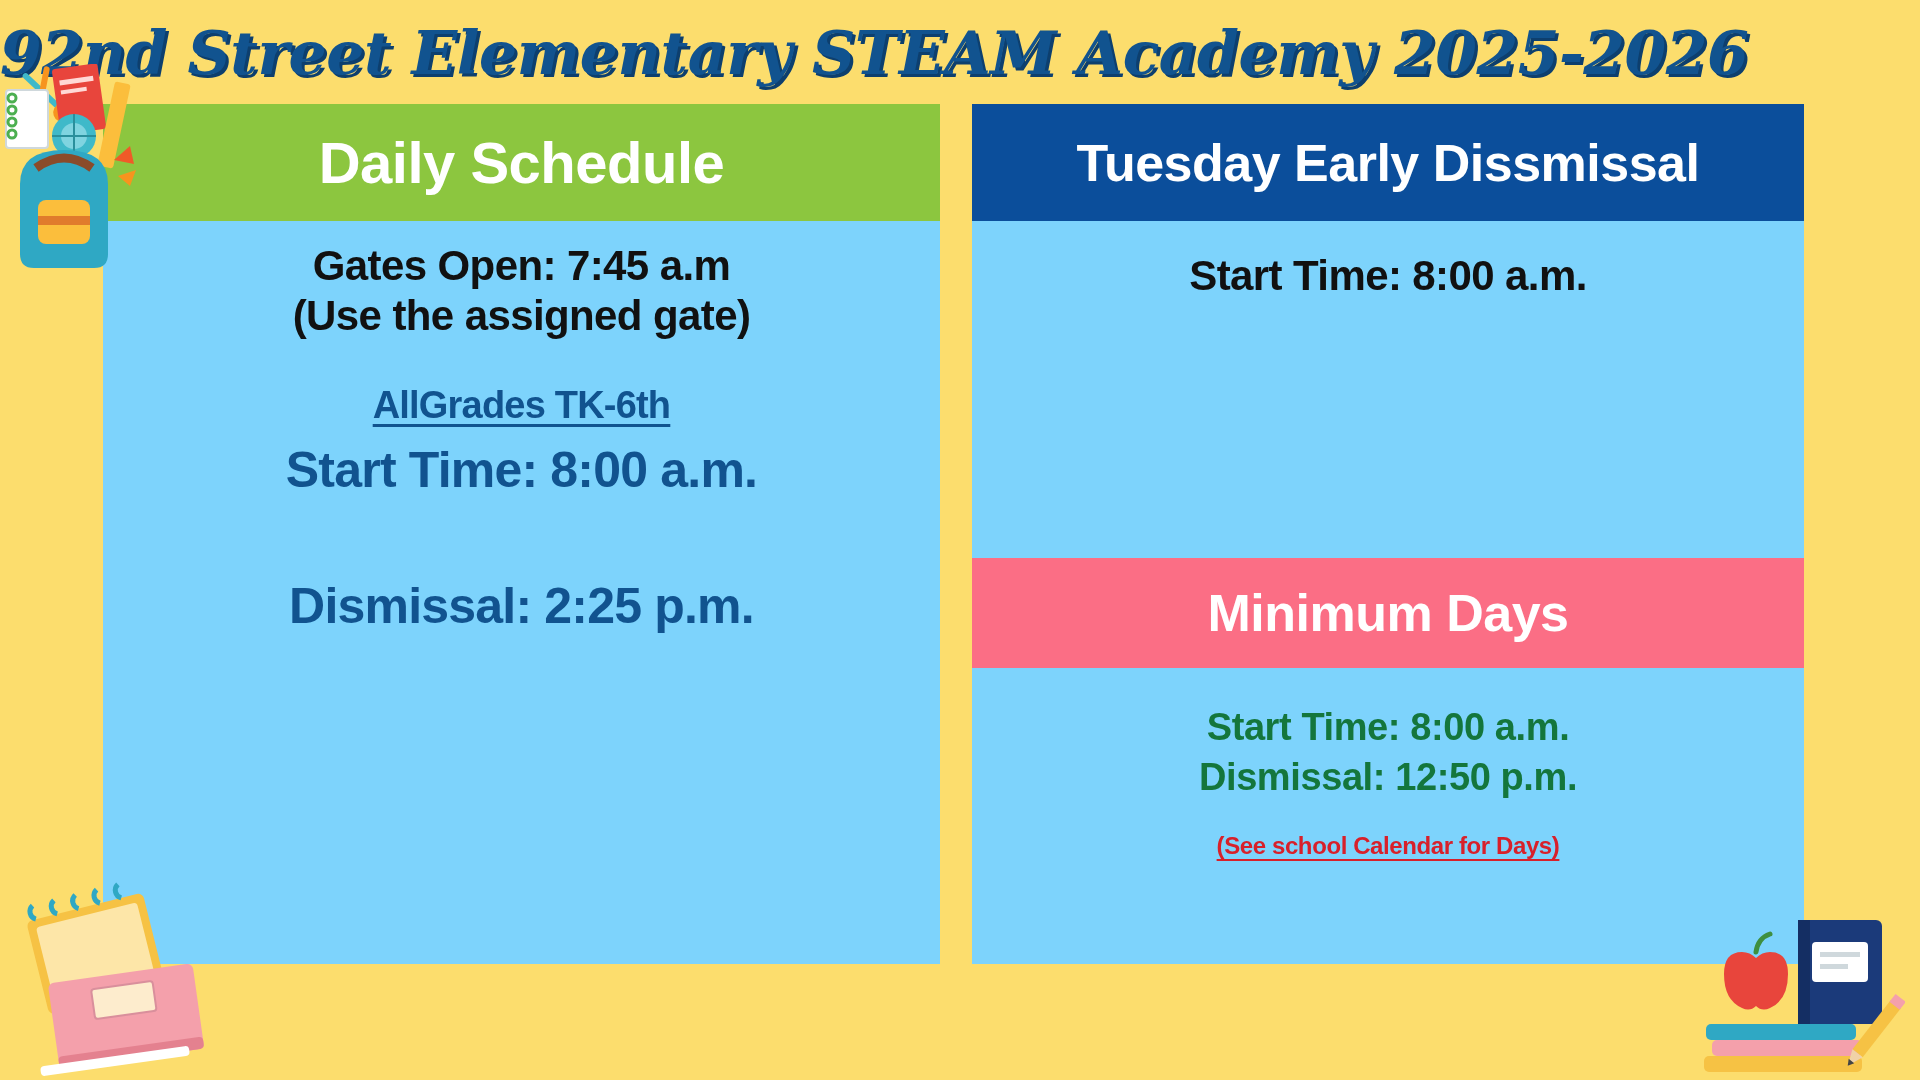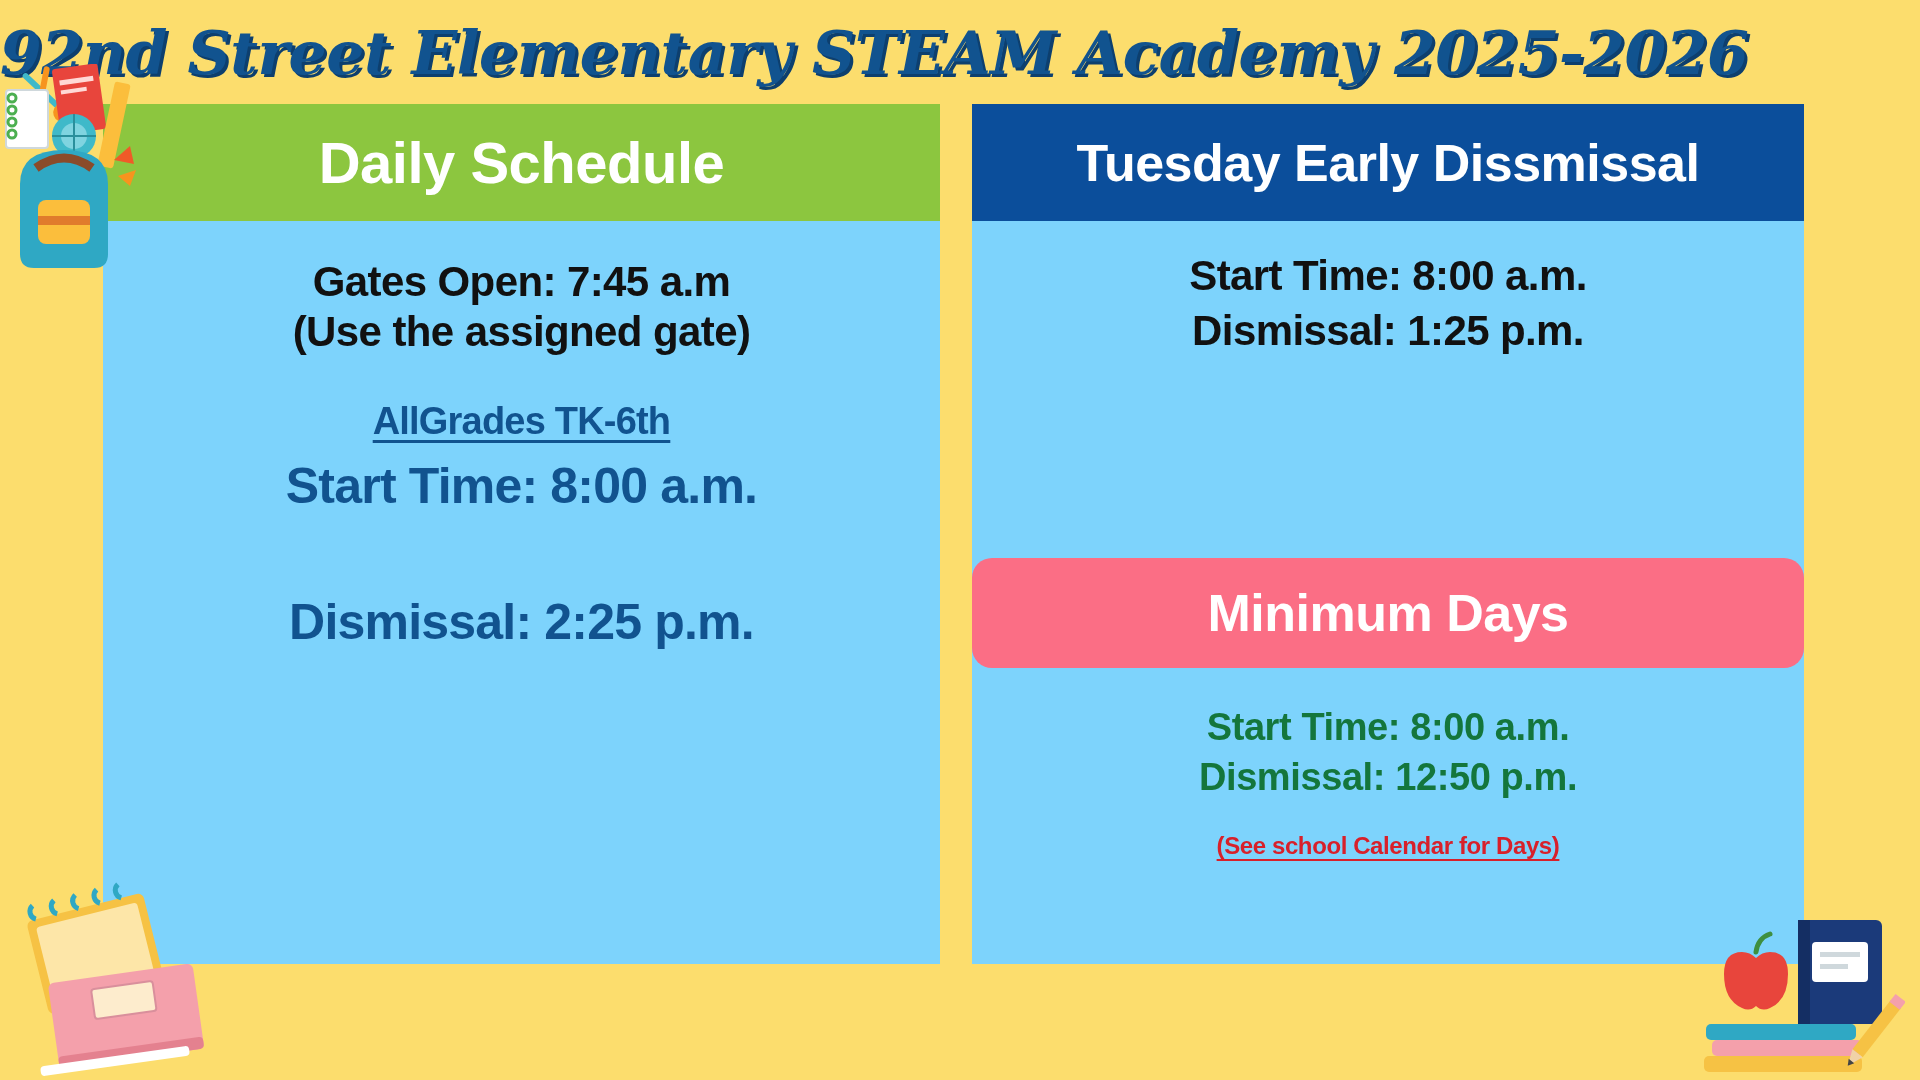--- a/index.html
+++ b/index.html
@@ -29,21 +29,21 @@
   .card-header{
     color:#ffffff;font-weight:bold;
     text-align:center;
     display:flex;align-items:center;justify-content:center;
     letter-spacing:-0.5px;
   }
 
   
   #card-daily{left:103px;top:104px;width:837px;height:860px;}
   #card-daily .card-header{height:117px;background:#8cc63f;font-size:58px;}
-  #card-daily .card-body{padding-top:36px;text-align:center;}
+  #card-daily .card-body{padding-top:20px;text-align:center;}
 
   .line-black{
     color:#111111;font-weight:bold;font-size:42px;line-height:1.18;
     letter-spacing:-0.6px;
   }
   .grades{
     margin-top:44px;
     color:#11538f;font-weight:bold;font-size:38px;
     text-decoration:underline;
     text-underline-offset:6px;
@@ -57,21 +57,21 @@
   #daily-dismissal{margin-top:78px;}
 
   
   #card-tuesday{left:972px;top:104px;width:832px;height:509px;}
   #card-tuesday .card-header{height:117px;background:#0b4e9b;font-size:52px;}
   #card-tuesday .card-body{padding-top:28px;text-align:center;}
   #card-tuesday .line-black{font-size:42px;line-height:1.3;}
 
   
   #card-minimum{left:972px;top:558px;width:832px;height:406px;}
-  #card-minimum .card-header{height:110px;background:#fb6e85;font-size:52px;border-radius:20px;}
+  #card-minimum .card-header{height:110px;background:#fb6e85;font-size:52px;}
   #card-minimum .card-body{padding-top:34px;text-align:center;}
   .line-green{
     color:#14763c;font-weight:bold;font-size:38px;line-height:1.32;
     letter-spacing:-0.4px;
   }
   .line-red{
     margin-top:30px;
     color:#d8202a;font-weight:bold;font-size:24px;
     text-decoration:underline;
     text-underline-offset:5px;
@@ -99,21 +99,20 @@
       <div class="grades">AllGrades TK-6th </div>
       <div class="line-blue" id="daily-start">Start Time: 8:00 a.m.</div>
       <div class="line-blue" id="daily-dismissal">Dismissal: 2:25 p.m.</div>
     </div>
   </div>
 
   <div class="card" id="card-tuesday">
     <div class="card-header">Tuesday Early Dissmissal</div>
     <div class="card-body">
       <div class="line-black">Start Time:  8:00 a.m.</div>
-      <div class="line-black">Dismissal:   1:25 p.m.</div>
     </div>
   </div>
 
   <div class="card" id="card-minimum">
     <div class="card-header">Minimum Days</div>
     <div class="card-body">
       <div class="line-green">Start Time: 8:00 a.m.</div>
       <div class="line-green">Dismissal: 12:50 p.m.</div>
       <div class="line-red">(See school Calendar for Days)</div>
     </div>

